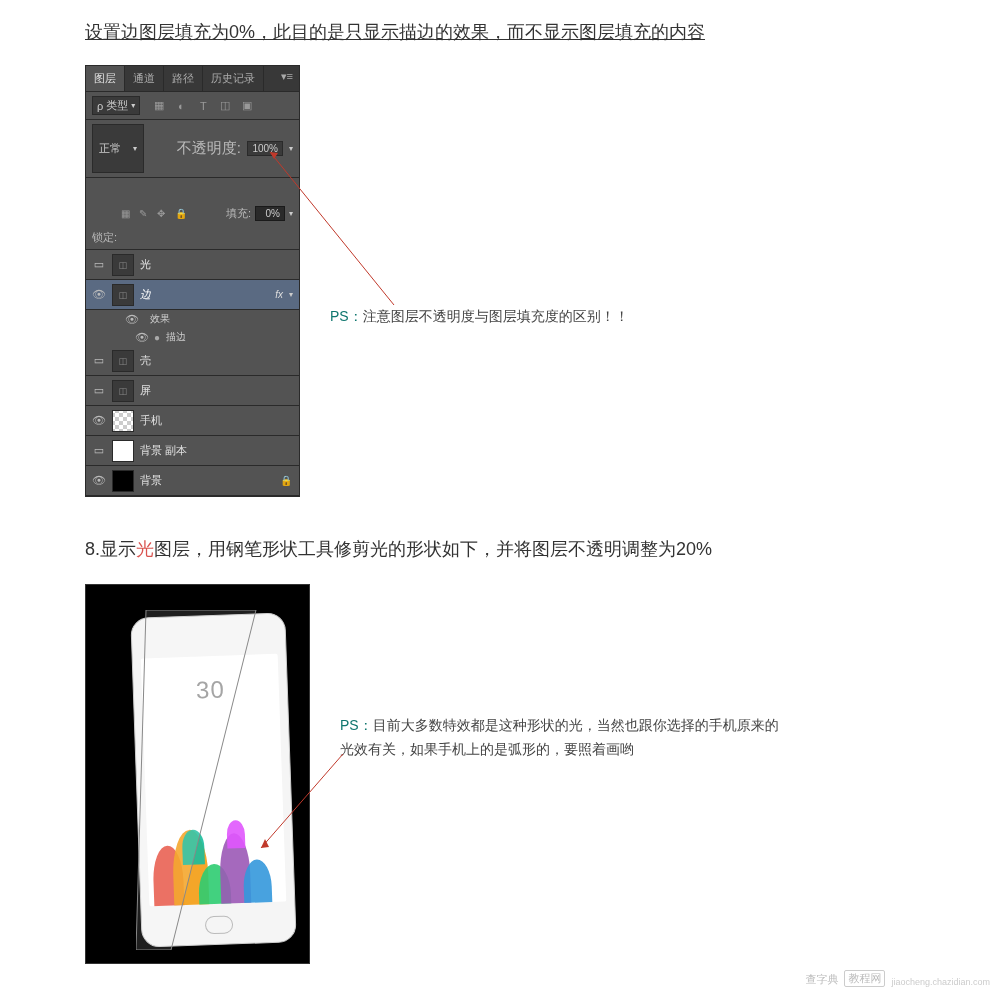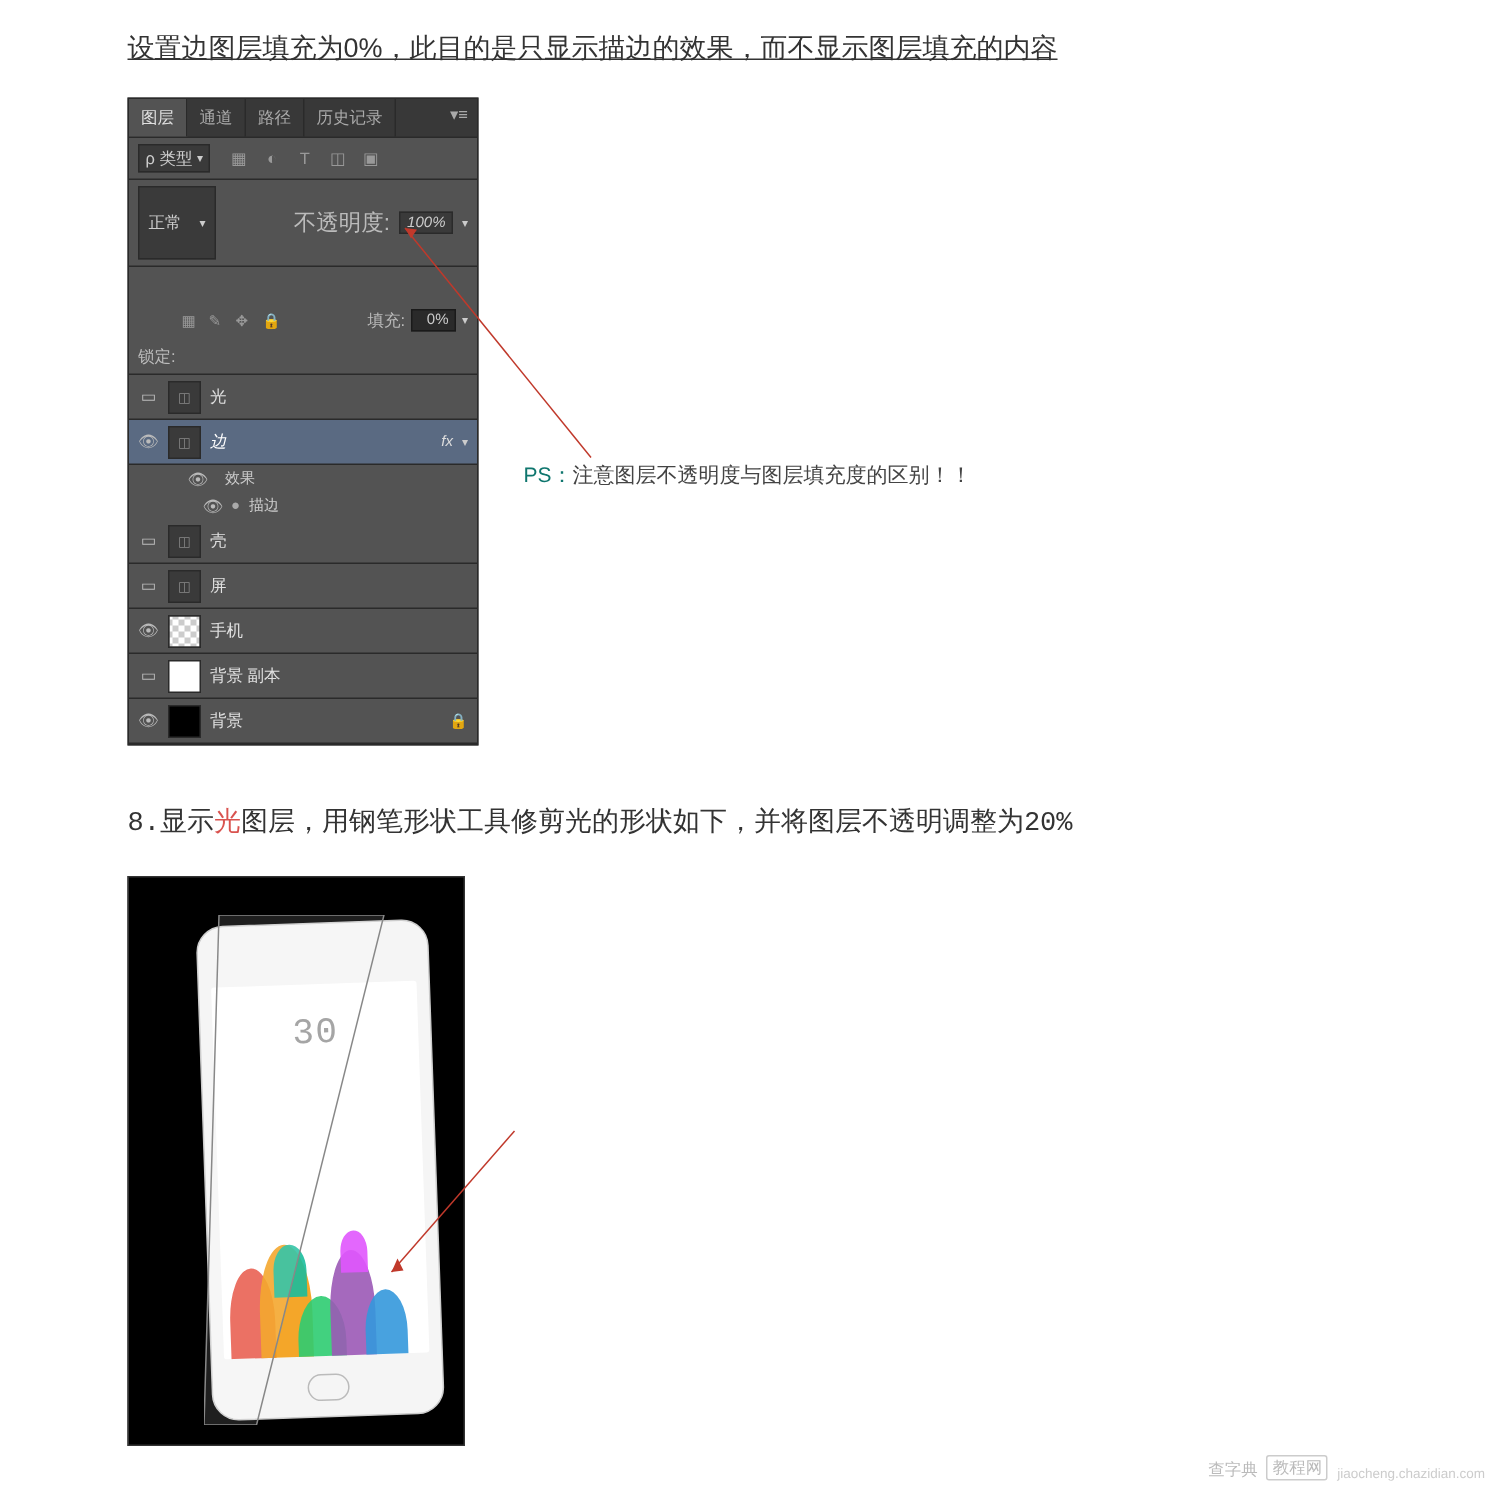--- a/index.html
+++ b/index.html
@@ -2,35 +2,35 @@
 <html><head>
   <meta charset="utf-8">
   <style>
     * { margin: 0; padding: 0; box-sizing: border-box; }
     body { width: 1000px; height: 993px; background: #ffffff; font-family: "Microsoft YaHei", sans-serif; color: #333; position: relative; }
     .content { padding: 20px 85px 0 85px; }
     .intro-text { font-size: 18px; color: #333; margin-bottom: 20px; line-height: 1.4; text-decoration: underline; }
     
     
     .ps-panel-area { display: flex; align-items: flex-start; gap: 30px; margin-bottom: 40px; }
-    .ps-panel { width: 234px; background: #535353; border: 1px solid #2a2a2a; font-size: 11px; color: #ccc; overflow: hidden; }
+    .ps-panel { width: 215px; background: #535353; border: 1px solid #2a2a2a; font-size: 11px; color: #ccc; overflow: hidden; }
     .ps-tabs { display: flex; background: #383838; border-bottom: 1px solid #2a2a2a; }
     .ps-tab { padding: 5px 8px; font-size: 11px; color: #aaa; border-right: 1px solid #2a2a2a; cursor: pointer; }
     .ps-tab.active { background: #535353; color: #e0e0e0; }
     .ps-tab-menu { margin-left: auto; padding: 4px 6px; color: #aaa; }
     
     .ps-filter-row { display: flex; align-items: center; padding: 4px 6px; gap: 4px; background: #535353; border-bottom: 1px solid #2a2a2a; }
     .ps-filter-select { background: #3a3a3a; border: 1px solid #2a2a2a; color: #ccc; font-size: 11px; padding: 1px 4px; display: flex; align-items: center; gap: 3px; }
     .ps-filter-icons { display: flex; gap: 8px; margin-left: 8px; }
     .ps-filter-icon { width: 14px; height: 14px; color: #999; font-size: 11px; display: flex; align-items: center; justify-content: center; }
     
     .ps-blend-row { display: flex; align-items: center; padding: 4px 6px; gap: 6px; background: #535353; border-bottom: 1px solid #2a2a2a; }
     .ps-blend-select { background: #3a3a3a; border: 1px solid #2a2a2a; color: #ccc; font-size: 11px; padding: 16px 6px; min-width: 52px; display: flex; align-items: center; justify-content: space-between; }
     .ps-blend-label { color: #bbb; font-size: 15px; margin-left: auto; }
-    .ps-blend-value { background: #3a3a3a; border: 1px solid #2a2a2a; color: #ccc; font-size: 10px; padding: 1px 4px; min-width: 36px; text-align: right; font-style: italic; }
+    .ps-blend-value { background: #3a3a3a; border: 1px solid #2a2a2a; color: #ccc; font-size: 10px; padding: 1px 4px; min-width: 36px; text-align: right; }
     
     .ps-lock-row { display: flex; align-items: center; padding: 4px 6px; gap: 4px; background: #535353; border-bottom: 1px solid #2a2a2a; }
     .ps-lock-label { color: #bbb; font-size: 11px; margin-top: 48px; }
     .ps-lock-icons { display: flex; gap: 6px; }
     .ps-lock-icon { width: 12px; height: 12px; color: #999; font-size: 10px; }
     .ps-fill-wrap { margin-left: auto; display: flex; align-items: center; gap: 4px; }
     .ps-fill-label { color: #bbb; font-size: 11px; }
     .ps-fill-value { background: #2a2a2a; border: 1px solid #1a1a1a; color: #ccc; font-size: 10px; padding: 1px 4px; min-width: 30px; text-align: right; }
     
     .ps-layer-list { background: #535353; }
@@ -50,21 +50,21 @@
     .ps-sublayer-bullet { color: #aaa; }
     
     
     .arrow-svg { position: absolute; pointer-events: none; }
     
     .annotation-area { padding-top: 240px; }
     .annotation-text { font-size: 14px; color: #444; line-height: 1.7; }
     .annotation-prefix { color: #0f766e; }
     
     
-    .section2 { margin-top: 30px; font-family: Liberation Mono, monospace; }
+    .section2 { margin-top: 30px; }
     .step-title { font-size: 18px; color: #333; margin-bottom: 22px; line-height: 1.4; }
     .step-title .hl { color: #d9534f; }
     
     .section2-area { display: flex; align-items: flex-start; gap: 30px; }
     .phone-image { width: 225px; height: 380px; background: #000000; border: 1px solid #333; position: relative; overflow: hidden; }
     .phone-body { position: absolute; left: 50px; top: 30px; width: 155px; height: 330px; background: #f5f5f5; border-radius: 18px; border: 1px solid #ccc; transform: rotate(-2deg); }
     .phone-screen { position: absolute; left: 8px; top: 40px; right: 8px; bottom: 40px; background: #ffffff; border-radius: 2px; overflow: hidden; }
     .phone-time { text-align: center; font-size: 24px; color: #999; font-weight: 200; margin-top: 20px; letter-spacing: 1px;}
     .phone-blobs { position: absolute; bottom: 0; left: 0; right: 0; height: 120px; }
     .blob { position: absolute; border-radius: 50% 50% 0 0; opacity: 0.9;}
@@ -220,20 +220,26 @@
               <div class="blob" style="left:80px;bottom:55px;width:18px;height:28px;background:#e056fd;"></div>
             </div>
           </div>
           <div class="phone-home"></div>
         </div>
         <svg class="light-shape">
           <polygon points="10,0 120,0 35,340 0,340" fill="rgba(255,255,255,0.12)" stroke="#888" stroke-width="1"></polygon>
         </svg>
       </div>
 
+      <div class="annotation-area2">
+        <p class="annotation-text">
+          <span class="annotation-prefix">PS：</span><span>目前大多数特效都是这种形状的光，当然也跟你选择的手机原来的</span><br>
+          <span>光效有关，如果手机上的是弧形的，要照着画哟</span>
+        </p>
+      </div>
     </div>
   </div>
 
   <svg class="arrow-svg" style="left:257px; top:752px; width:90px; height:100px;">
     <line x1="86" y1="2" x2="4" y2="96" stroke="#c0392b" stroke-width="1"></line>
     <polygon points="4,96 12,95 8,87" fill="#c0392b"></polygon>
   </svg>
 </div>
 
 <div class="watermark">

